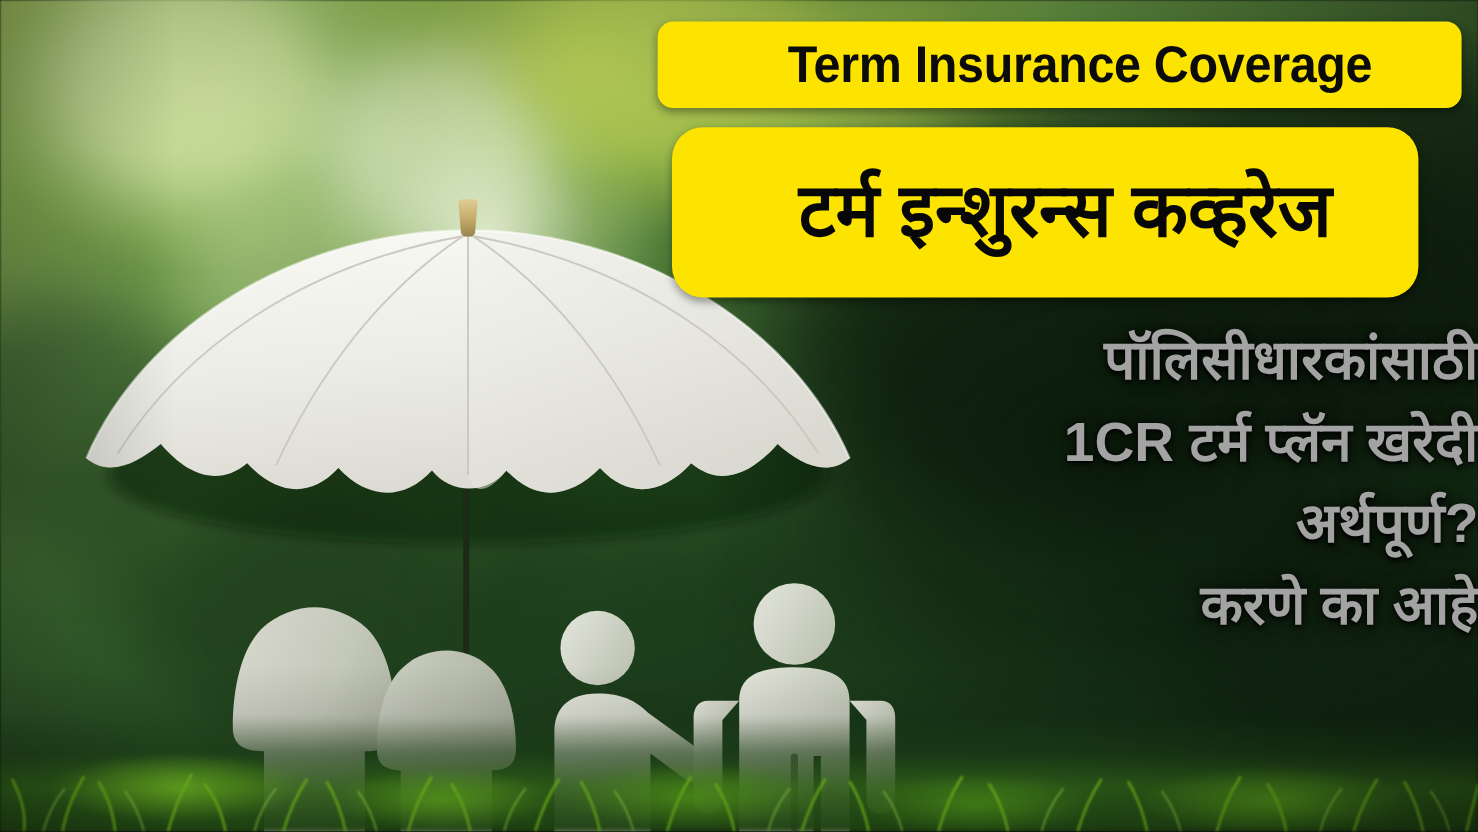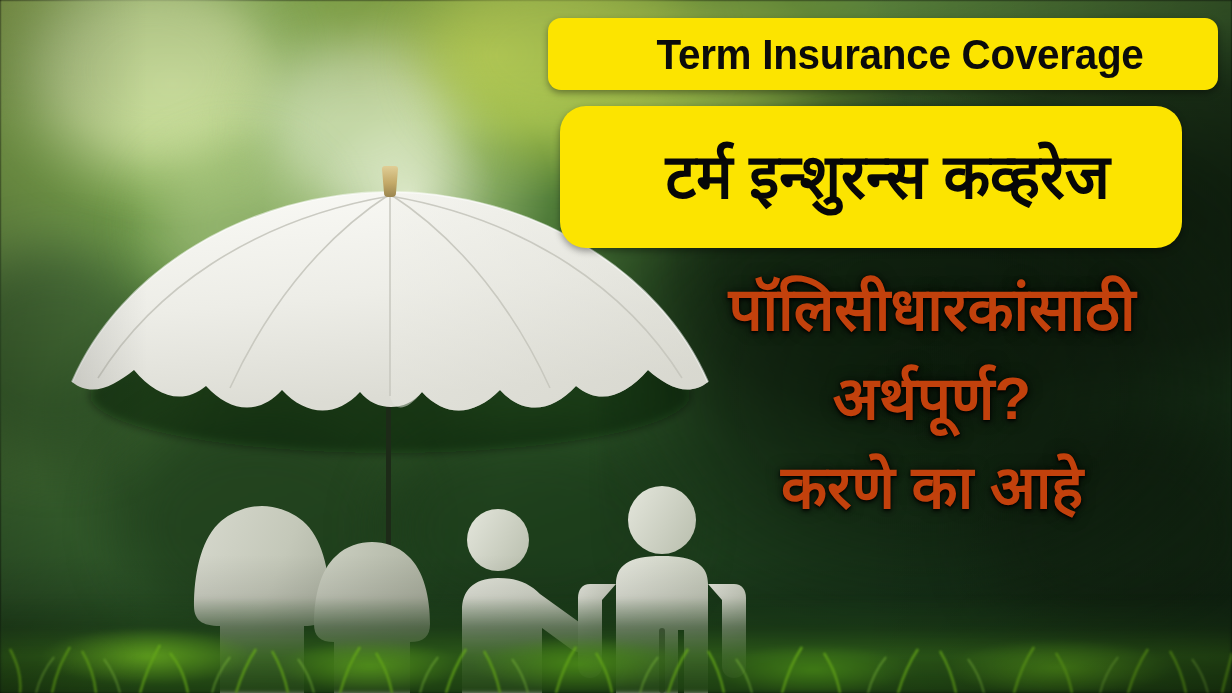--- a/index.html
+++ b/index.html
@@ -114,25 +114,25 @@
     color:#070707;
     white-space:nowrap;
     line-height:1.15;
     transform:scaleX(.98);
   }
 
   
   #headline {
     position:absolute;
     left:632px; top:266px; width:600px;
-    text-align:center;
-    color:#c2410c;
+    text-align:right;
+    color:#a3a3a3;
     font-family:"Liberation Sans","DejaVu Sans",sans-serif;
     font-weight:600;
-    font-size:60px;
+    font-size:46px;
     line-height:1.48;
     text-shadow:
       0 2px 5px rgba(0,0,0,.80),
       0 0 14px rgba(0,0,0,.55),
       0 1px 2px rgba(0,0,0,.70);
   }
   #headline .hline { display:block; white-space:nowrap; }
 </style>
 </head>
 <body>
@@ -330,17 +330,18 @@
   <div class="banner" id="banner-en">
     <span class="btxt">Term Insurance Coverage</span>
   </div>
 
   <div class="banner" id="banner-mr">
     <span class="btxt">टर्म इन्शुरन्स कव्हरेज</span>
   </div>
 
   <div id="headline">
     <span class="hline">पॉलिसीधारकांसाठी</span>
+    <span class="hline">1CR टर्म प्लॅन खरेदी</span>
     <span class="hline">अर्थपूर्ण?</span>
     <span class="hline">करणे का आहे</span>
   </div>
 
 </div>
 
 </body></html>

